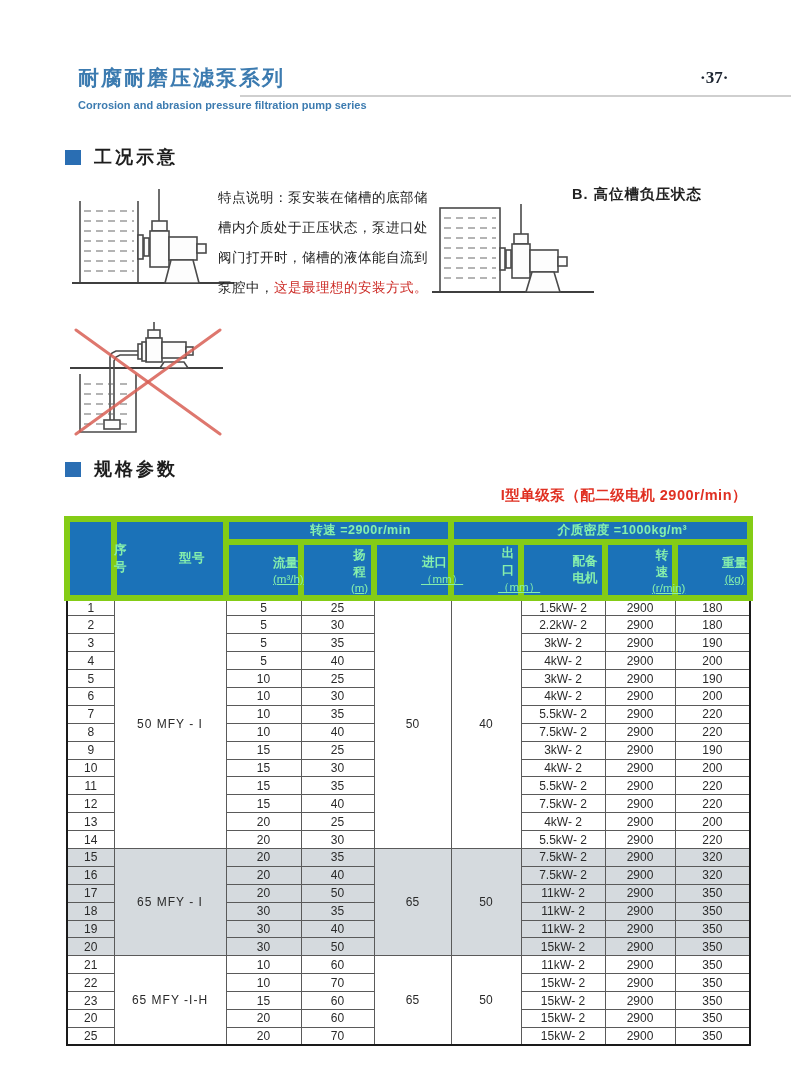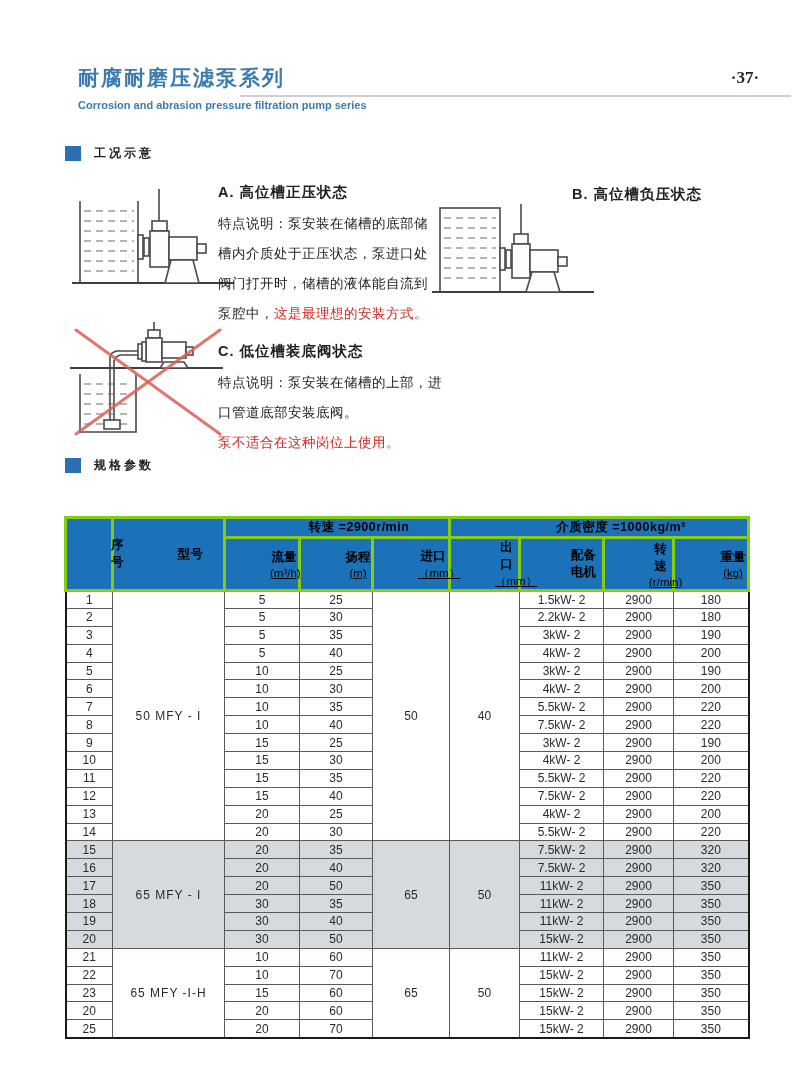--- a/index.html
+++ b/index.html
@@ -5,27 +5,27 @@
   * { margin:0; padding:0; box-sizing:border-box; }
   body { font-family:"Liberation Sans","DejaVu Sans",sans-serif; background:#ffffff; }
   #page { position:relative; width:811px; height:1092px; background:#fff; overflow:hidden; }
 
   
   .hdr-title { position:absolute; left:78px; top:64px; font-size:21px; font-weight:bold;
                color:#3c7bb0; letter-spacing:2px; }
   .hdr-sub   { position:absolute; left:78px; top:99px; font-size:11px; font-weight:bold;
                color:#3c7bb0; }
   .hdr-line  { position:absolute; left:240px; top:95px; width:551px; height:2px; background:#cfcfcf; }
-  .page-num  { position:absolute; left:700px; top:68px; width:90px; text-align:center;
+  .page-num  { position:absolute; left:700px; top:68px; width:90px; 
                font-family:"Liberation Serif","DejaVu Serif",serif; font-size:17px; font-weight:bold; color:#1c2430; }
 
   
   .sec { position:absolute; display:flex; align-items:center; gap:13px; }
   .sec .bullet { width:16px; height:15px; background:#2a6eb3; }
-  .sec .sec-label { font-size:12px; font-weight:bold; color:#1d1d1d; letter-spacing:3px; }
+  .sec .sec-label { font-size:18px; font-weight:bold; color:#1d1d1d; letter-spacing:3px; }
 
   
   .cond { position:absolute; color:#222; }
   .cond h3 { font-size:14.5px; font-weight:bold; margin-bottom:7px; letter-spacing:1px; }
   .cond p  { font-size:13.5px; line-height:30px; letter-spacing:0.5px; }
   .red { color:#cc2b26; }
 
   .diagram { position:absolute; }
   .diagram svg { display:block; }
   .dstroke { stroke:#4a4a4a; fill:none; stroke-width:1.6; }
@@ -34,21 +34,21 @@
   .ground  { stroke:#3f3f3f; stroke-width:2.2; }
   .xmark   { stroke:#d96055; stroke-width:3; stroke-linecap:round; opacity:0.85; }
 
   
   .table-caption { position:absolute; left:300px; top:486px; width:447px; text-align:right;
                    font-size:14.5px; font-weight:bold; color:#e03022; letter-spacing:0.5px; }
 
   
   .tbl-wrap { position:absolute; left:64px; top:516px; width:684px; }
   table { border-collapse:collapse; table-layout:fixed; width:684px; border:2px solid #1a1a1a; }
-  thead th { background:#1b72b8; color:#000000; border:3px solid #84cc16; font-weight:bold;padding-left:44px; }
+  thead th { background:#1b72b8; color:#86efac; border:6px solid #84cc16; font-weight:bold;padding-left:44px; }
   .band-row th { height:20px; font-size:12.5px; letter-spacing:0.5px; }
   .label-row th { height:30px; font-size:12.5px;margin-left:48px; }
   .label-row .unit { font-size:11.5px; font-weight:normal; margin-top:1px;text-decoration:underline; }
   tbody td { border:1px solid #5a5a5a; text-align:center; vertical-align:middle;
              font-size:12px; color:#2a2a2a; height:17.9px; padding:0; }
   tbody td.model { letter-spacing:1px; }
   tr.shaded td { background:#d5dade; }
 </style>
 </head>
 <body>
@@ -80,21 +80,20 @@
       <rect class="dfill" x="70" y="52" width="5" height="24"></rect>
       <rect class="dfill" x="76" y="55" width="5" height="18"></rect>
       <rect class="dfill" x="84" y="38" width="15" height="10"></rect>
       <rect class="dfill" x="82" y="48" width="19" height="36"></rect>
       <rect class="dfill" x="101" y="54" width="28" height="23"></rect>
       <rect class="dfill" x="129" y="61" width="9" height="9"></rect>
       <polygon class="dfill" points="103,77 125,77 131,100 97,100"></polygon>
     </svg>
   </div>
   <div class="cond" style="left:218px; top:183px; width:220px;">
-    <h3>A. 高位槽正压状态</h3>
     <p><span>特点说明：泵安装在储槽的底部储槽内介质处于正压状态，泵进口处阀门打开时，储槽的液体能自流到泵腔中，</span><span class="red">这是最理想的安装方式。</span></p>
   </div>
 
   <div class="diagram" style="left:430px; top:200px;">
     <svg width="168" height="106" viewBox="0 0 168 106">
       <rect class="dstroke" x="10" y="8" width="60" height="84"></rect>
       <line class="dash" x1="14" y1="18" x2="66" y2="18"></line>
       <line class="dash" x1="14" y1="28" x2="66" y2="28"></line>
       <line class="dash" x1="14" y1="38" x2="66" y2="38"></line>
       <line class="dash" x1="14" y1="48" x2="66" y2="48"></line>
@@ -133,30 +132,27 @@
       <line class="dash" x1="16" y1="62" x2="64" y2="62"></line>
       <line class="dash" x1="16" y1="72" x2="64" y2="72"></line>
       <line class="dash" x1="16" y1="82" x2="64" y2="82"></line>
       <line class="dash" x1="16" y1="92" x2="64" y2="92"></line>
       <line class="dash" x1="16" y1="102" x2="64" y2="102"></line>
       <rect class="dfill" x="36" y="98" width="16" height="9"></rect>
       <line class="xmark" x1="8" y1="8" x2="152" y2="112"></line>
       <line class="xmark" x1="152" y1="8" x2="8" y2="112"></line>
     </svg>
   </div>
-  <div class="cond" style="left:218px; top:342px; width:235px;">
-    <h3>C. 低位槽装底阀状态</h3>
-    <p><span>特点说明：泵安装在储槽的上部，进口管道底部安装底阀。</span><br><span class="red">泵不适合在这种岗位上使用。</span></p>
-  </div>
 
   <div class="sec" style="left:65px; top:457px;">
     <span class="bullet"></span>
     <span class="sec-label">规格参数</span>
   </div>
 
+  <div class="table-caption">I型单级泵（配二级电机 2900r/min）</div>
 
   <div class="tbl-wrap">
     <table>
       <colgroup>
         <col style="width:47px">
           <col style="width:112px">
           <col style="width:75px">
         <col style="width:73px">
           <col style="width:77px">
           <col style="width:70px">

